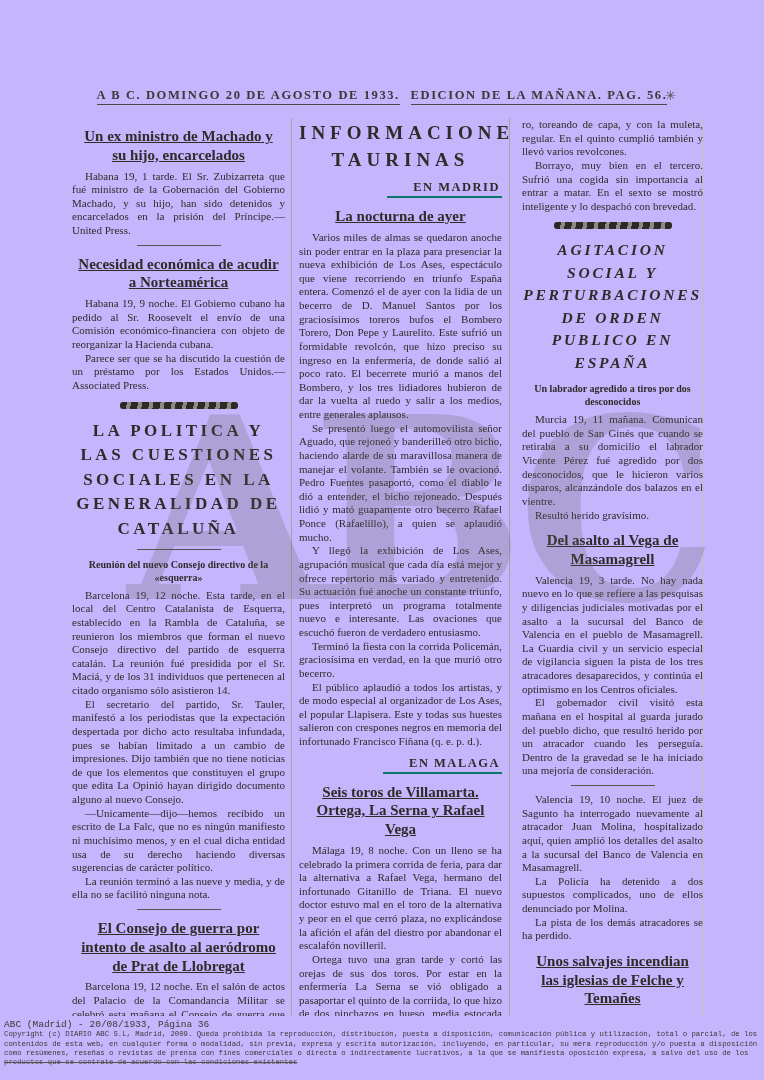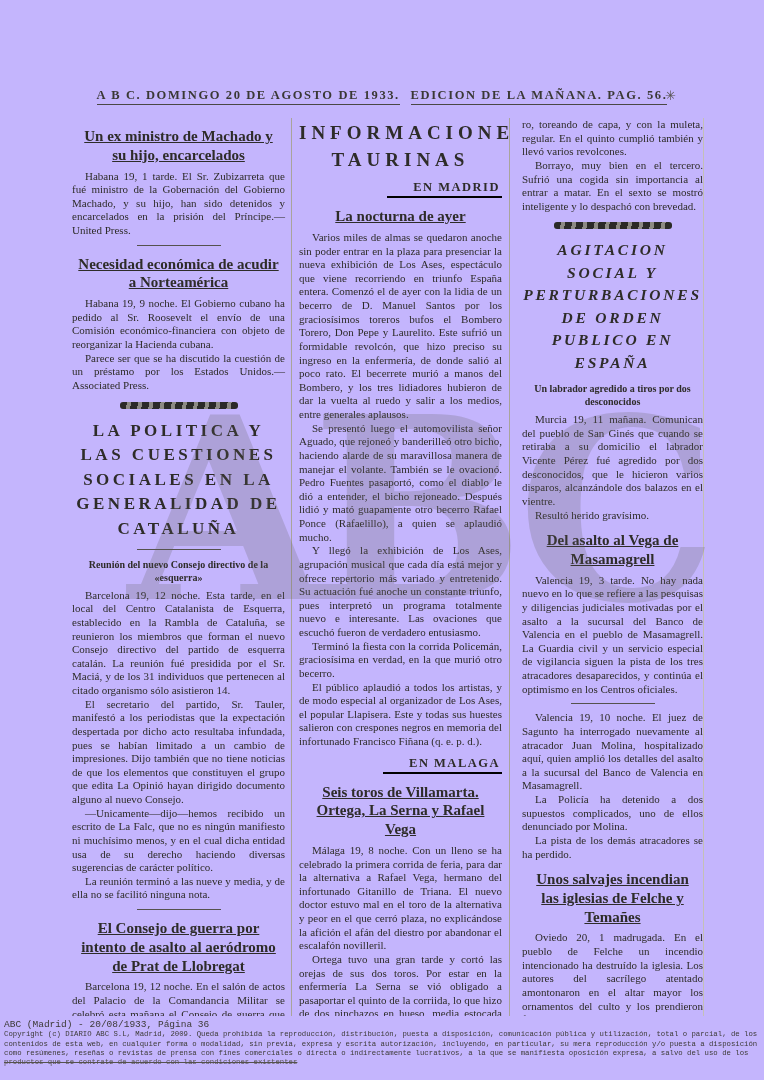--- a/index.html
+++ b/index.html
@@ -56,21 +56,21 @@
   h1.taurinas{
     font-size:19px;line-height:1.4;font-weight:bold;
     letter-spacing:5px;text-align:center;margin:2px 0 2px;
   }
   .kicker{
     text-align:right;margin:4px 0 2px;
   }
   .kicker span{
     display:inline-block;
     font-weight:bold;font-size:12.5px;letter-spacing:1.5px;
-    border-bottom:2px solid #000000;
+    border-bottom:2px solid #0f766e;
     padding:0 2px 1px 26px;
   }
   .rule{
     width:84px;border:0;border-top:1.6px solid #55524d;
     margin:7px auto;
   }
   .ornament{
     width:118px;height:7px;margin:9px auto;
     background:repeating-linear-gradient(100deg,#2b2a27 0 7px,#8d8a83 7px 11px);
     border-radius:3px;
@@ -161,20 +161,21 @@
 
       <div class="ornament"></div>
 
       <h1 class="section small">AGITACION SOCIAL Y PERTURBACIONES DE ORDEN PUBLICO EN ESPAÑA</h1>
       <h3 class="sub">Un labrador agredido a tiros por dos desconocidos</h3>
       <p>Murcia 19, 11 mañana. Comunican del pueblo de San Ginés que cuando se retiraba a su domicilio el labrador Vicente Pérez fué agredido por dos desconocidos, que le hicieron varios disparos, alcanzándole dos balazos en el vientre.</p>
       <p>Resultó herido gravísimo.</p>
 
       <h2 class="art">Del asalto al Vega de Masamagrell</h2>
       <p>Valencia 19, 3 tarde. No hay nada nuevo en lo que se refiere a las pesquisas y diligencias judiciales motivadas por el asalto a la sucursal del Banco de Valencia en el pueblo de Masamagrell. La Guardia civil y un servicio especial de vigilancia siguen la pista de los tres atracadores desaparecidos, y continúa el optimismo en los Centros oficiales.</p>
+      <p>El gobernador civil visitó esta mañana en el hospital al guarda jurado del pueblo dicho, que resultó herido por un atracador cuando les perseguía. Dentro de la gravedad se le ha iniciado una mejoría de consideración.</p>
 
       <hr class="rule">
 
       <p>Valencia 19, 10 noche. El juez de Sagunto ha interrogado nuevamente al atracador Juan Molina, hospitalizado aquí, quien amplió los detalles del asalto a la sucursal del Banco de Valencia en Masamagrell.</p>
       <p>La Policía ha detenido a dos supuestos complicados, uno de ellos denunciado por Molina.</p>
       <p>La pista de los demás atracadores se ha perdido.</p>
 
       <h2 class="art">Unos salvajes incendian las iglesias de Felche y Temañes</h2>
       <p>Oviedo 20, 1 madrugada. En el pueblo de Felche un incendio intencionado ha destruído la iglesia. Los autores del sacrílego atentado amontonaron en el altar mayor los ornamentos del culto y los prendieron fuego. Han quedado destruidas las imágenes, valiosos retablos y los altares.</p>
 

